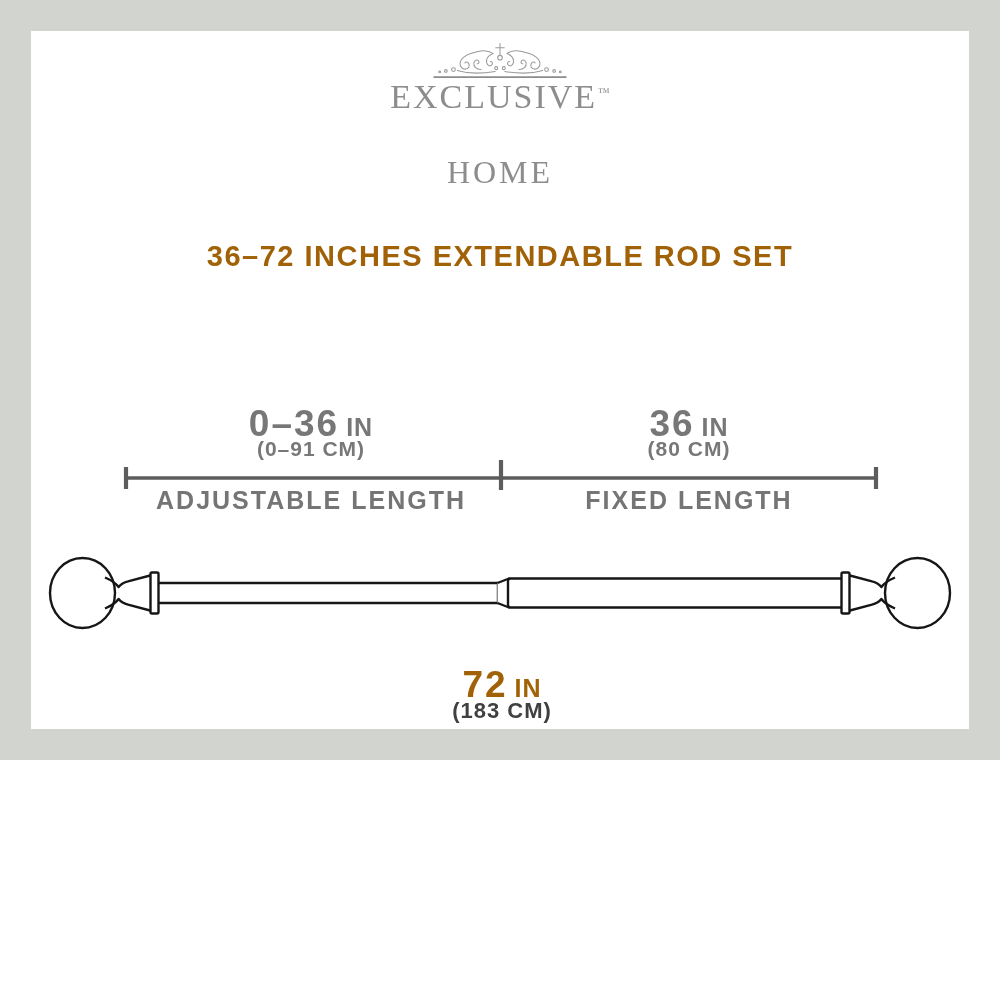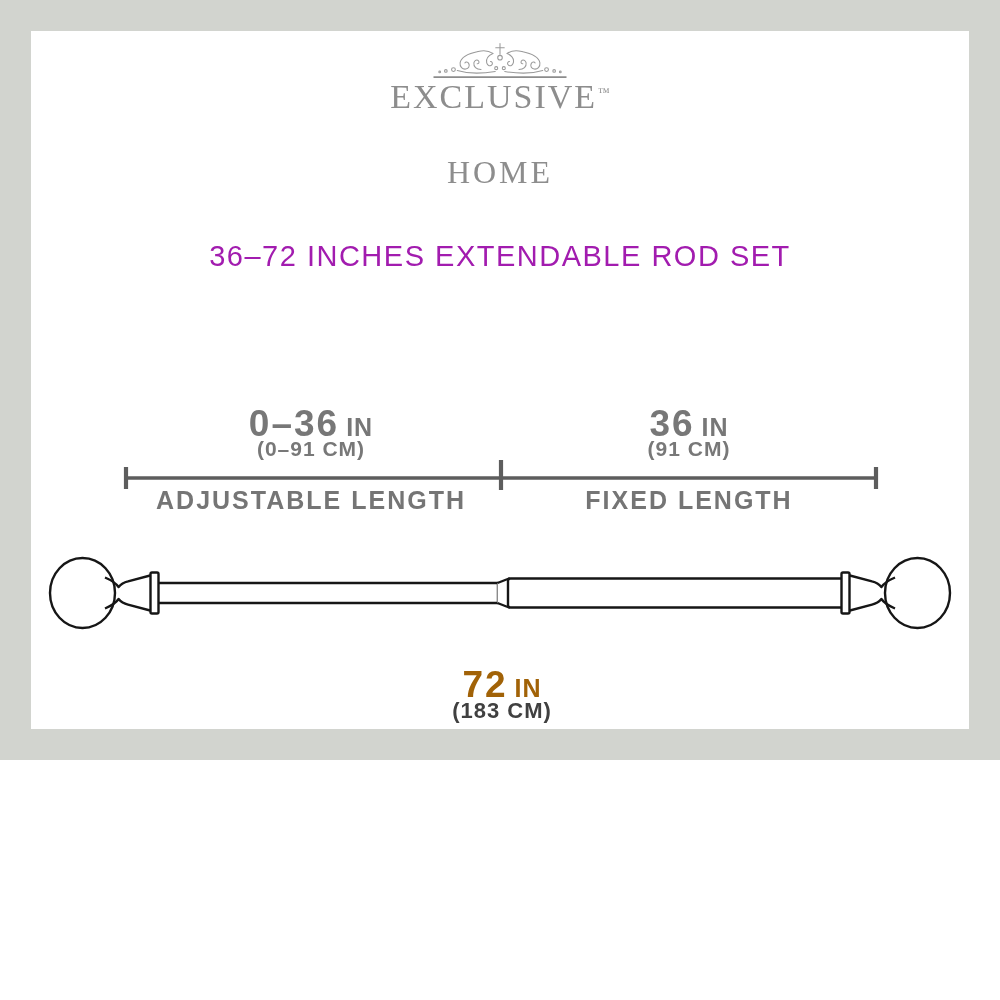--- a/index.html
+++ b/index.html
@@ -28,21 +28,21 @@
   }
 
   
   .title{
     position:absolute;top:173px;left:50%;transform:translateX(-50%);
     font-size:44px;font-weight:bold;line-height:1;color:#7c7c7c;
     letter-spacing:2px;white-space:nowrap;
   }
   .subtitle{
     position:absolute;left:50%;transform:translateX(-50%);
-    font-size:29px;font-weight:normal;line-height:1;color:#a21caf;
+    font-size:29px;font-weight:bold;line-height:1;color:#a16207;
     letter-spacing:1.5px;white-space:nowrap;
   }
   .subtitle.l1{top:242px;}
   .subtitle.l2{top:289px;}
 
   
   .ann-value{
     position:absolute;top:405px;transform:translateX(-50%);
     font-weight:bold;color:#777777;line-height:1;white-space:nowrap;text-align:center;
   }
@@ -112,21 +112,21 @@
   <div class="subtitle l1">36–72 INCHES EXTENDABLE ROD SET</div>
 
   <div class="ann-value at-left">
     <span class="val">0–36</span><span class="unit">IN</span>
   </div>
   <div class="ann-metric at-left">(0–91 CM)</div>
 
   <div class="ann-value at-right">
     <span class="val">36</span><span class="unit">IN</span>
   </div>
-  <div class="ann-metric at-right">(91 CM)</div>
+  <div class="ann-metric at-right">(80 CM)</div>
 
   <svg class="abs" style="left:0;top:455px;" width="1000" height="40" viewBox="0 0 1000 40">
     <g stroke="#5d5d5d" fill="none">
       <path d="M125 23 H877" stroke-width="3.6"></path>
       <path d="M126 12 V34" stroke-width="4.2"></path>
       <path d="M501 5 V35" stroke-width="4.2"></path>
       <path d="M876 12 V34" stroke-width="4.2"></path>
     </g>
   </svg>
 

